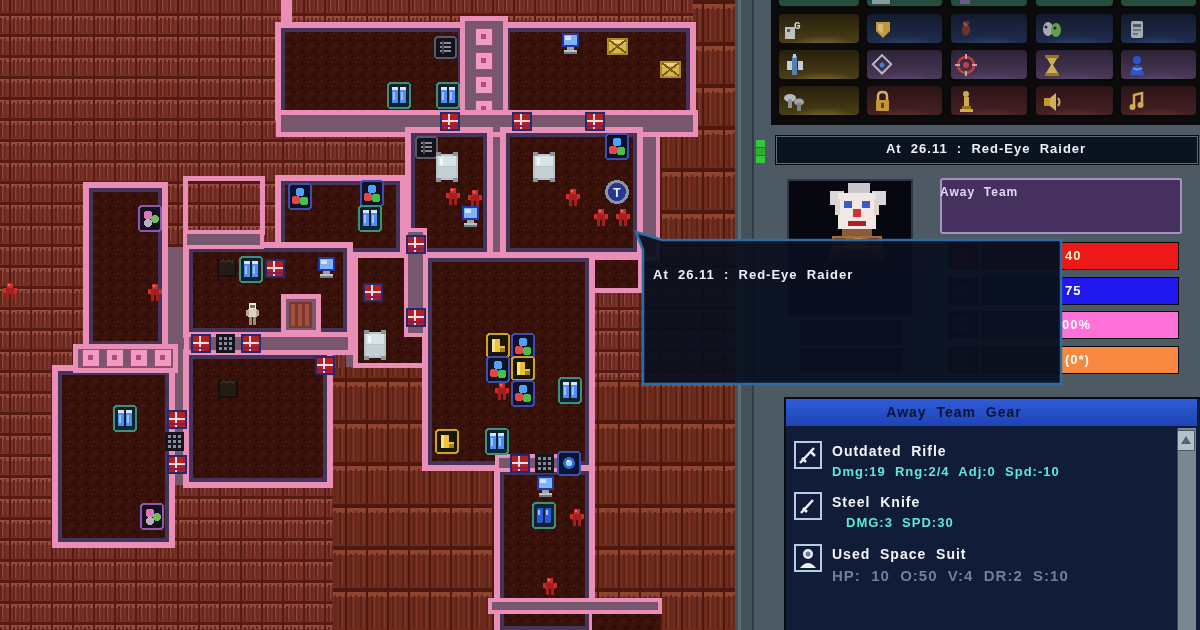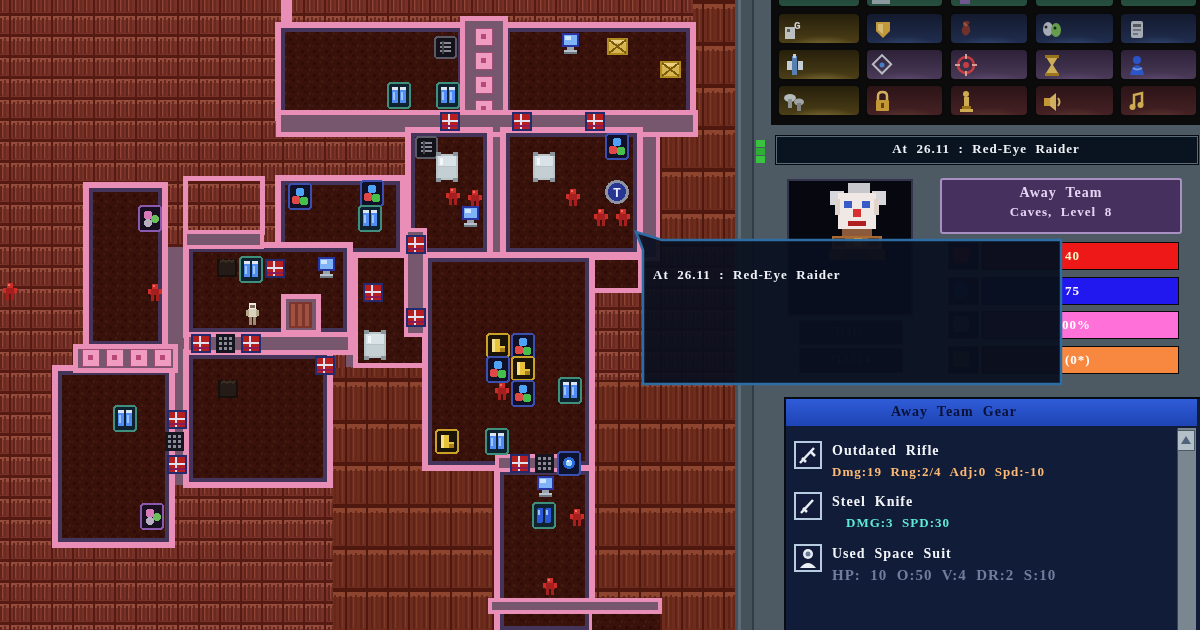--- a/index.html
+++ b/index.html
@@ -1,18 +1,18 @@
 <!DOCTYPE html>
 <html><head>
 <meta charset="utf-8">
 <style>
   html,body{margin:0;padding:0;}
   #stage{position:relative;width:1200px;height:630px;overflow:hidden;background:#4d5a63;
     font-family:"Liberation Mono",monospace;}
-  .px{font-family:Liberation Serif, serif;font-weight:bold;white-space:pre;}
+  .px{font-family:Liberation Sans, sans-serif;font-weight:bold;white-space:pre;}
   .abs{position:absolute;}
   .slot{position:absolute;height:33px;border:2px solid #0a0a0a;border-radius:6px;box-sizing:border-box;overflow:hidden;}
   .olive{background:radial-gradient(75% 70% at 55% 118%,rgba(150,130,66,0.8) 0%,rgba(50,40,10,0) 62%),linear-gradient(180deg,#261f0b,#4c3f17);}
   .navy{background:radial-gradient(75% 70% at 50% 118%,rgba(70,100,150,0.55) 0%,rgba(20,28,50,0) 62%),linear-gradient(180deg,#131a2e,#202d4e);}
   .purp{background:radial-gradient(75% 70% at 50% 118%,rgba(122,92,145,0.55) 0%,rgba(45,35,55,0) 62%),linear-gradient(180deg,#2d2138,#4a3a58);}
   .maro{background:radial-gradient(75% 70% at 50% 118%,rgba(115,78,60,0.55) 0%,rgba(45,20,22,0) 62%),linear-gradient(180deg,#2b1417,#462124);}
   .teal{background:linear-gradient(180deg,#1a352e,#27503f);}
   .slot svg{position:absolute;left:3px;top:3px;opacity:0.88;}
 </style>
 </head>
@@ -595,22 +595,21 @@
       </svg>
     </div>
 
     <div class="abs" style="left:64px;top:320px;width:102px;height:23px;background:#0f0f1d;border:1px solid #2a2a3e;"></div>
     <div class="abs px" style="left:64px;top:324px;width:102px;text-align:center;font-size:12px;color:#3c3c60;letter-spacing:1px;">Data</div>
 
     <div class="abs" style="left:64px;top:348px;width:102px;height:23px;background:#0f0f1d;border:1px solid #2a2a3e;"></div>
     <div class="abs px" style="left:64px;top:352px;width:102px;text-align:center;font-size:12px;color:#3c3c60;letter-spacing:1px;">712524</div>
 
     <div class="abs" style="left:205px;top:178px;width:238px;height:52px;background:#46305e;border:2px solid #a890c0;border-radius:3px;"></div>
-    <div class="abs px" style="left:205px;top:185px;width:242px;text-align:center;font-size:14px;color:#e4d4f4;letter-spacing:1px;">Away  Team</div>
-    <div class="abs px" style="left:205px;top:204px;width:242px;text-align:center;font-size:13px;color:#e4d4f4;letter-spacing:1px;">Caves,  Level  8</div>
+    <div class="abs px" style="left:205px;top:185px;width:242px;text-align:left;font-size:12px;color:#e4d4f4;letter-spacing:1px;">Away  Team</div>
     <div id="stats">
 
     <div class="abs" style="left:213px;top:242px;width:29px;height:26px;background:#14141f;border:1px solid #2e2e40;"></div>
     <div class="abs" style="left:218px;top:247px;width:16px;height:16px;background:#7a1a1a;border-radius:3px;"></div>
     <div class="abs" style="left:247px;top:242px;width:76px;height:26px;background:#451525;border:1px solid #120408;"></div>
     <div class="abs" style="left:325px;top:242px;width:117px;height:26px;background:#ee1818;border:1px solid #0a0a0a;"></div>
     <div class="abs px" style="left:330px;top:248px;font-size:13px;color:#fef9c3;letter-spacing:1px;">40</div>
 
     <div class="abs" style="left:213px;top:277px;width:29px;height:26px;background:#14141f;border:1px solid #2e2e40;"></div>
     <div class="abs" style="left:218px;top:282px;width:16px;height:16px;background:#1a3a7a;border-radius:8px;"></div>
@@ -640,21 +639,21 @@
     <div class="abs" style="left:442px;top:428px;width:18px;height:202px;background:#7a8690;border-left:1px solid #39454d;"></div>
     <div class="abs" style="left:442px;top:430px;width:18px;height:21px;background:#b4c0c8;border:1px solid #4e5a63;box-sizing:border-box;"></div>
     <div class="abs" style="left:446px;top:436px;width:0;height:0;border-left:5px solid transparent;border-right:5px solid transparent;border-bottom:8px solid #50617a;"></div>
 
     <div class="abs" style="left:59px;top:441px;width:24px;height:24px;background:#121c3a;border:2px solid #b8cce0;">
       <svg width="24" height="24">
             <path d="M4 20 L18 5 M15 9 L19 13 M6 15 L10 19" stroke="#e8eef4" stroke-width="2.5" fill="none"></path>
           </svg>
     </div>
     <div class="abs px" style="left:97px;top:443px;font-size:14px;color:#f2f5f8;letter-spacing:1px;">Outdated  Rifle</div>
-    <div class="abs px" style="left:97px;top:464px;font-size:13px;color:#fdba74;letter-spacing:1px;">Dmg:19  Rng:2/4  Adj:0  Spd:-10</div>
+    <div class="abs px" style="left:97px;top:464px;font-size:13px;color:#5eead4;letter-spacing:1px;">Dmg:19  Rng:2/4  Adj:0  Spd:-10</div>
 
     <div class="abs" style="left:59px;top:492px;width:24px;height:24px;background:#121c3a;border:2px solid #b8cce0;">
       <svg width="24" height="24">
             <path d="M5 19 L17 6 M7 14 L11 18" stroke="#e8eef4" stroke-width="2.5" fill="none"></path>
           </svg>
     </div>
     <div class="abs px" style="left:97px;top:494px;font-size:14px;color:#f2f5f8;letter-spacing:1px;">Steel  Knife</div>
     <div class="abs px" style="left:111px;top:515px;font-size:13px;color:#5eead4;letter-spacing:1px;">DMG:3  SPD:30</div>
 
     <div class="abs" style="left:59px;top:544px;width:24px;height:24px;background:#121c3a;border:2px solid #b8cce0;">

